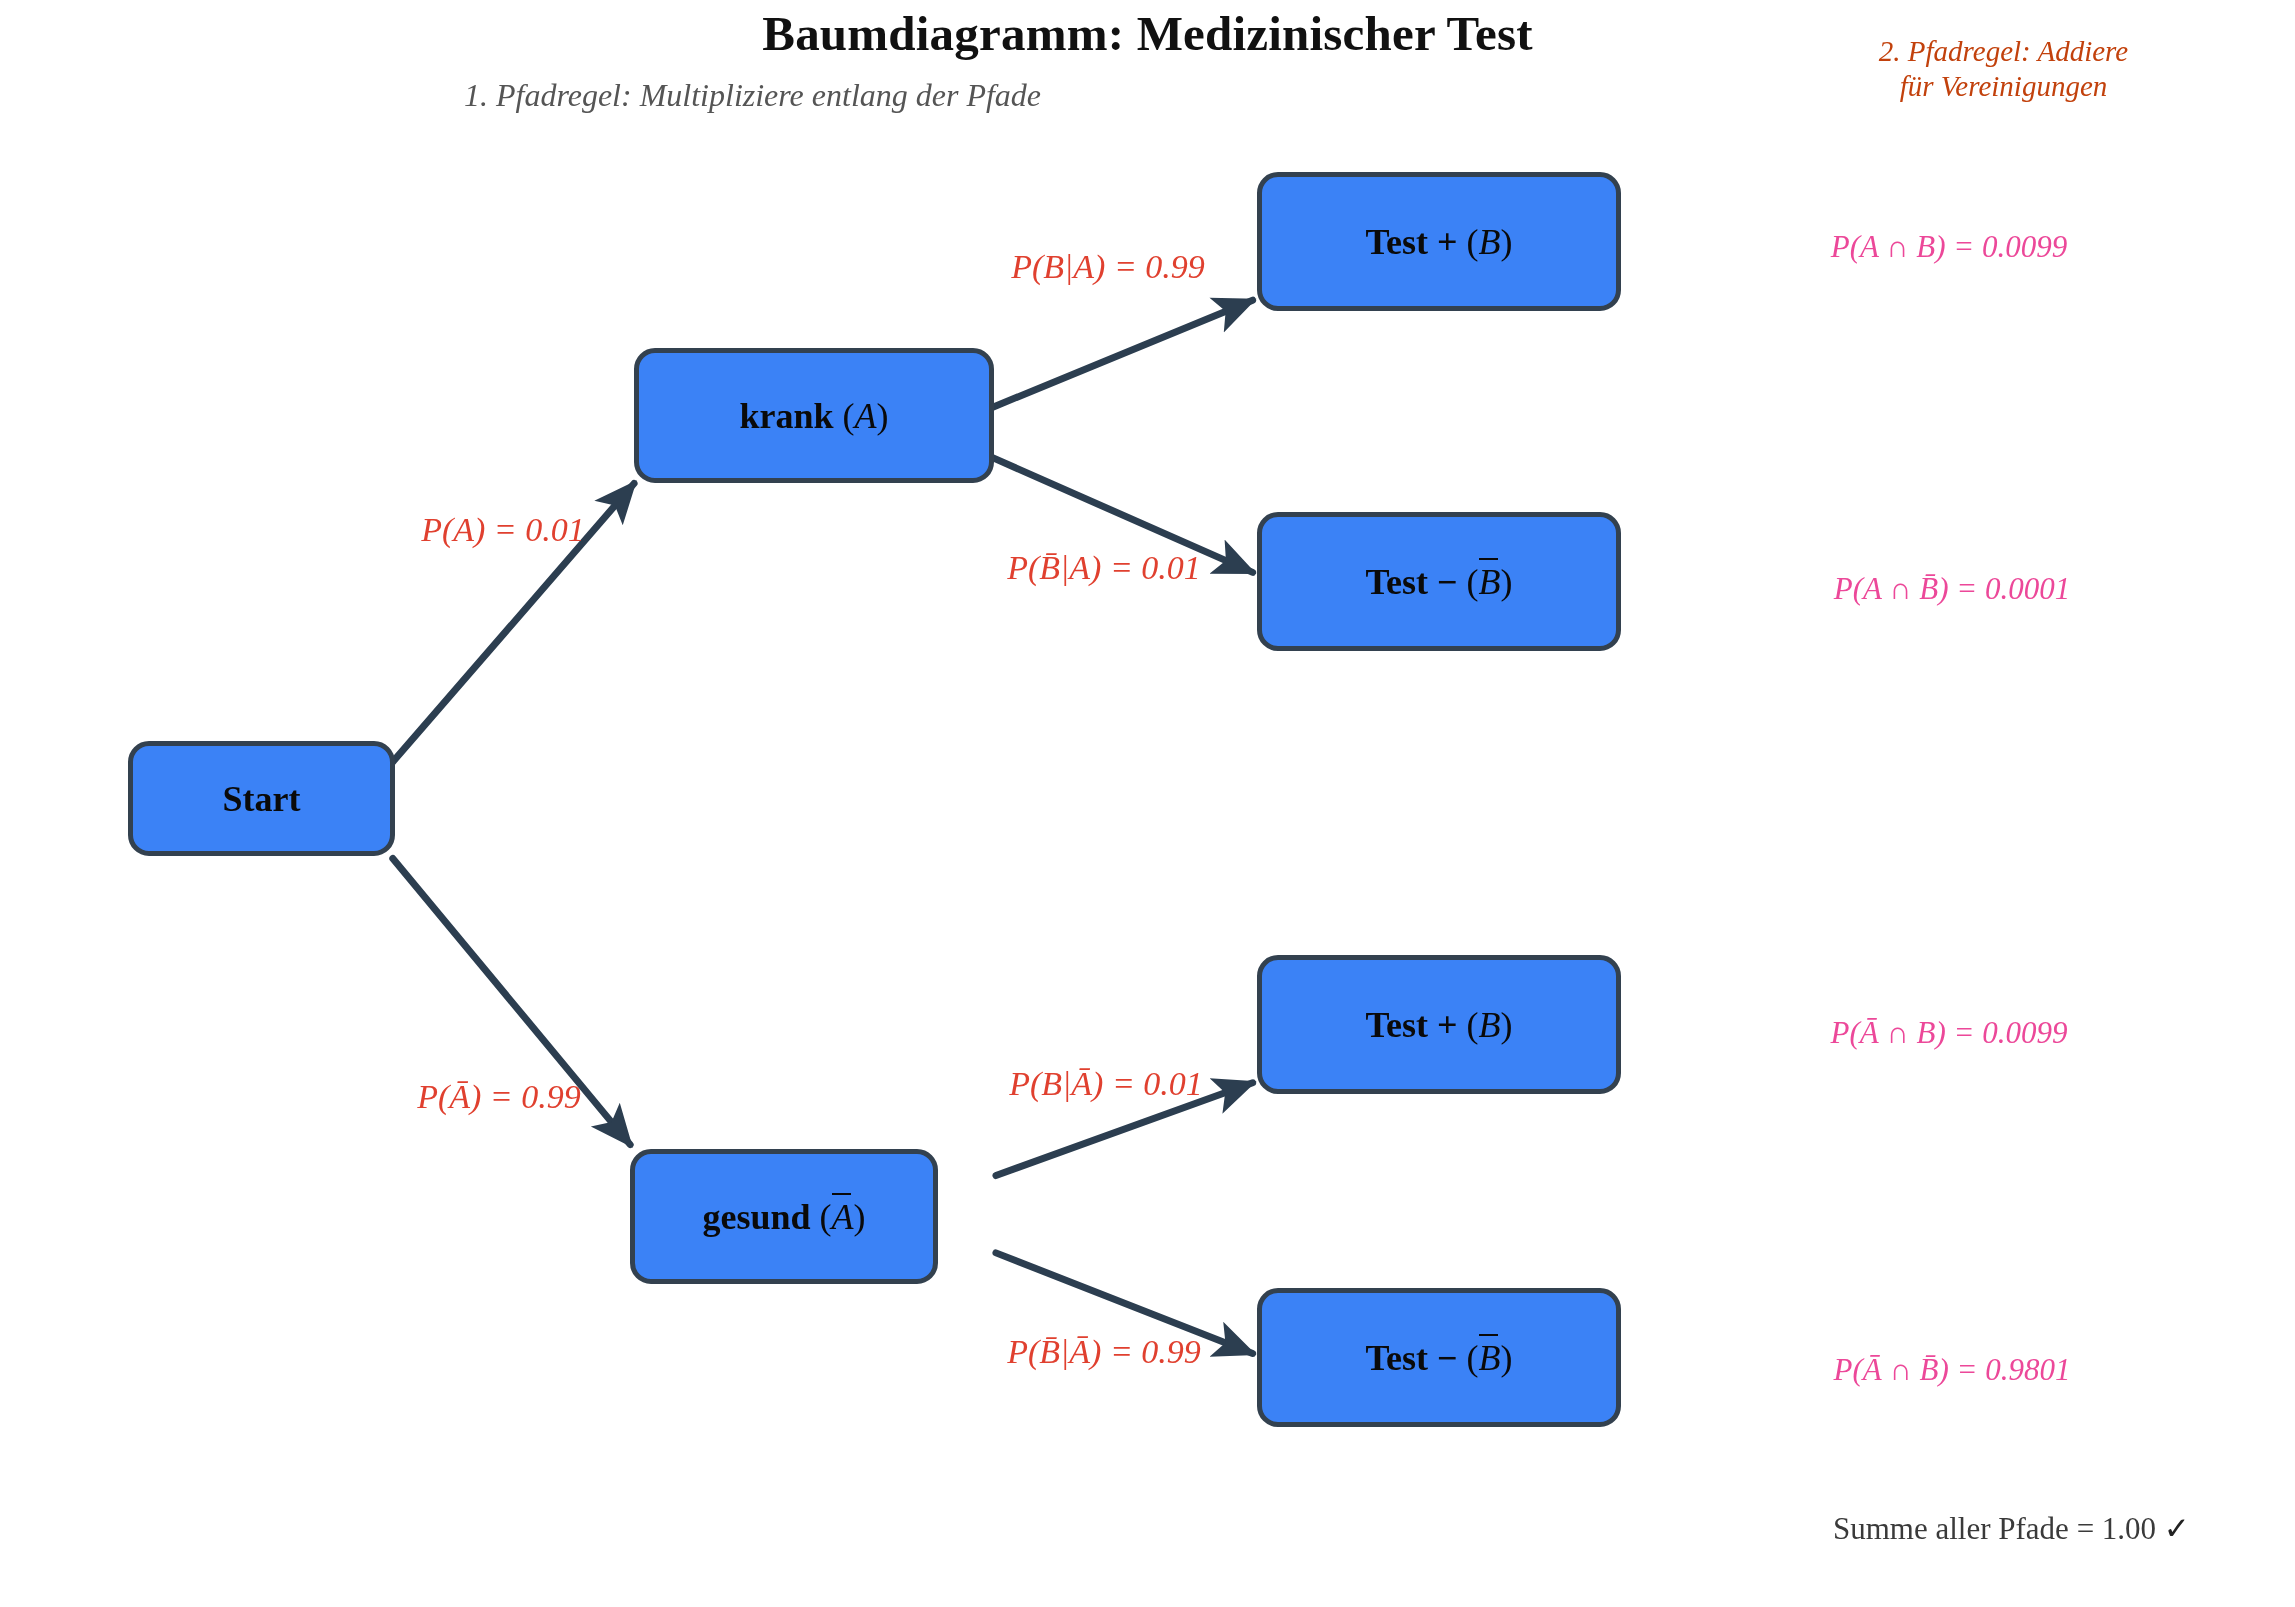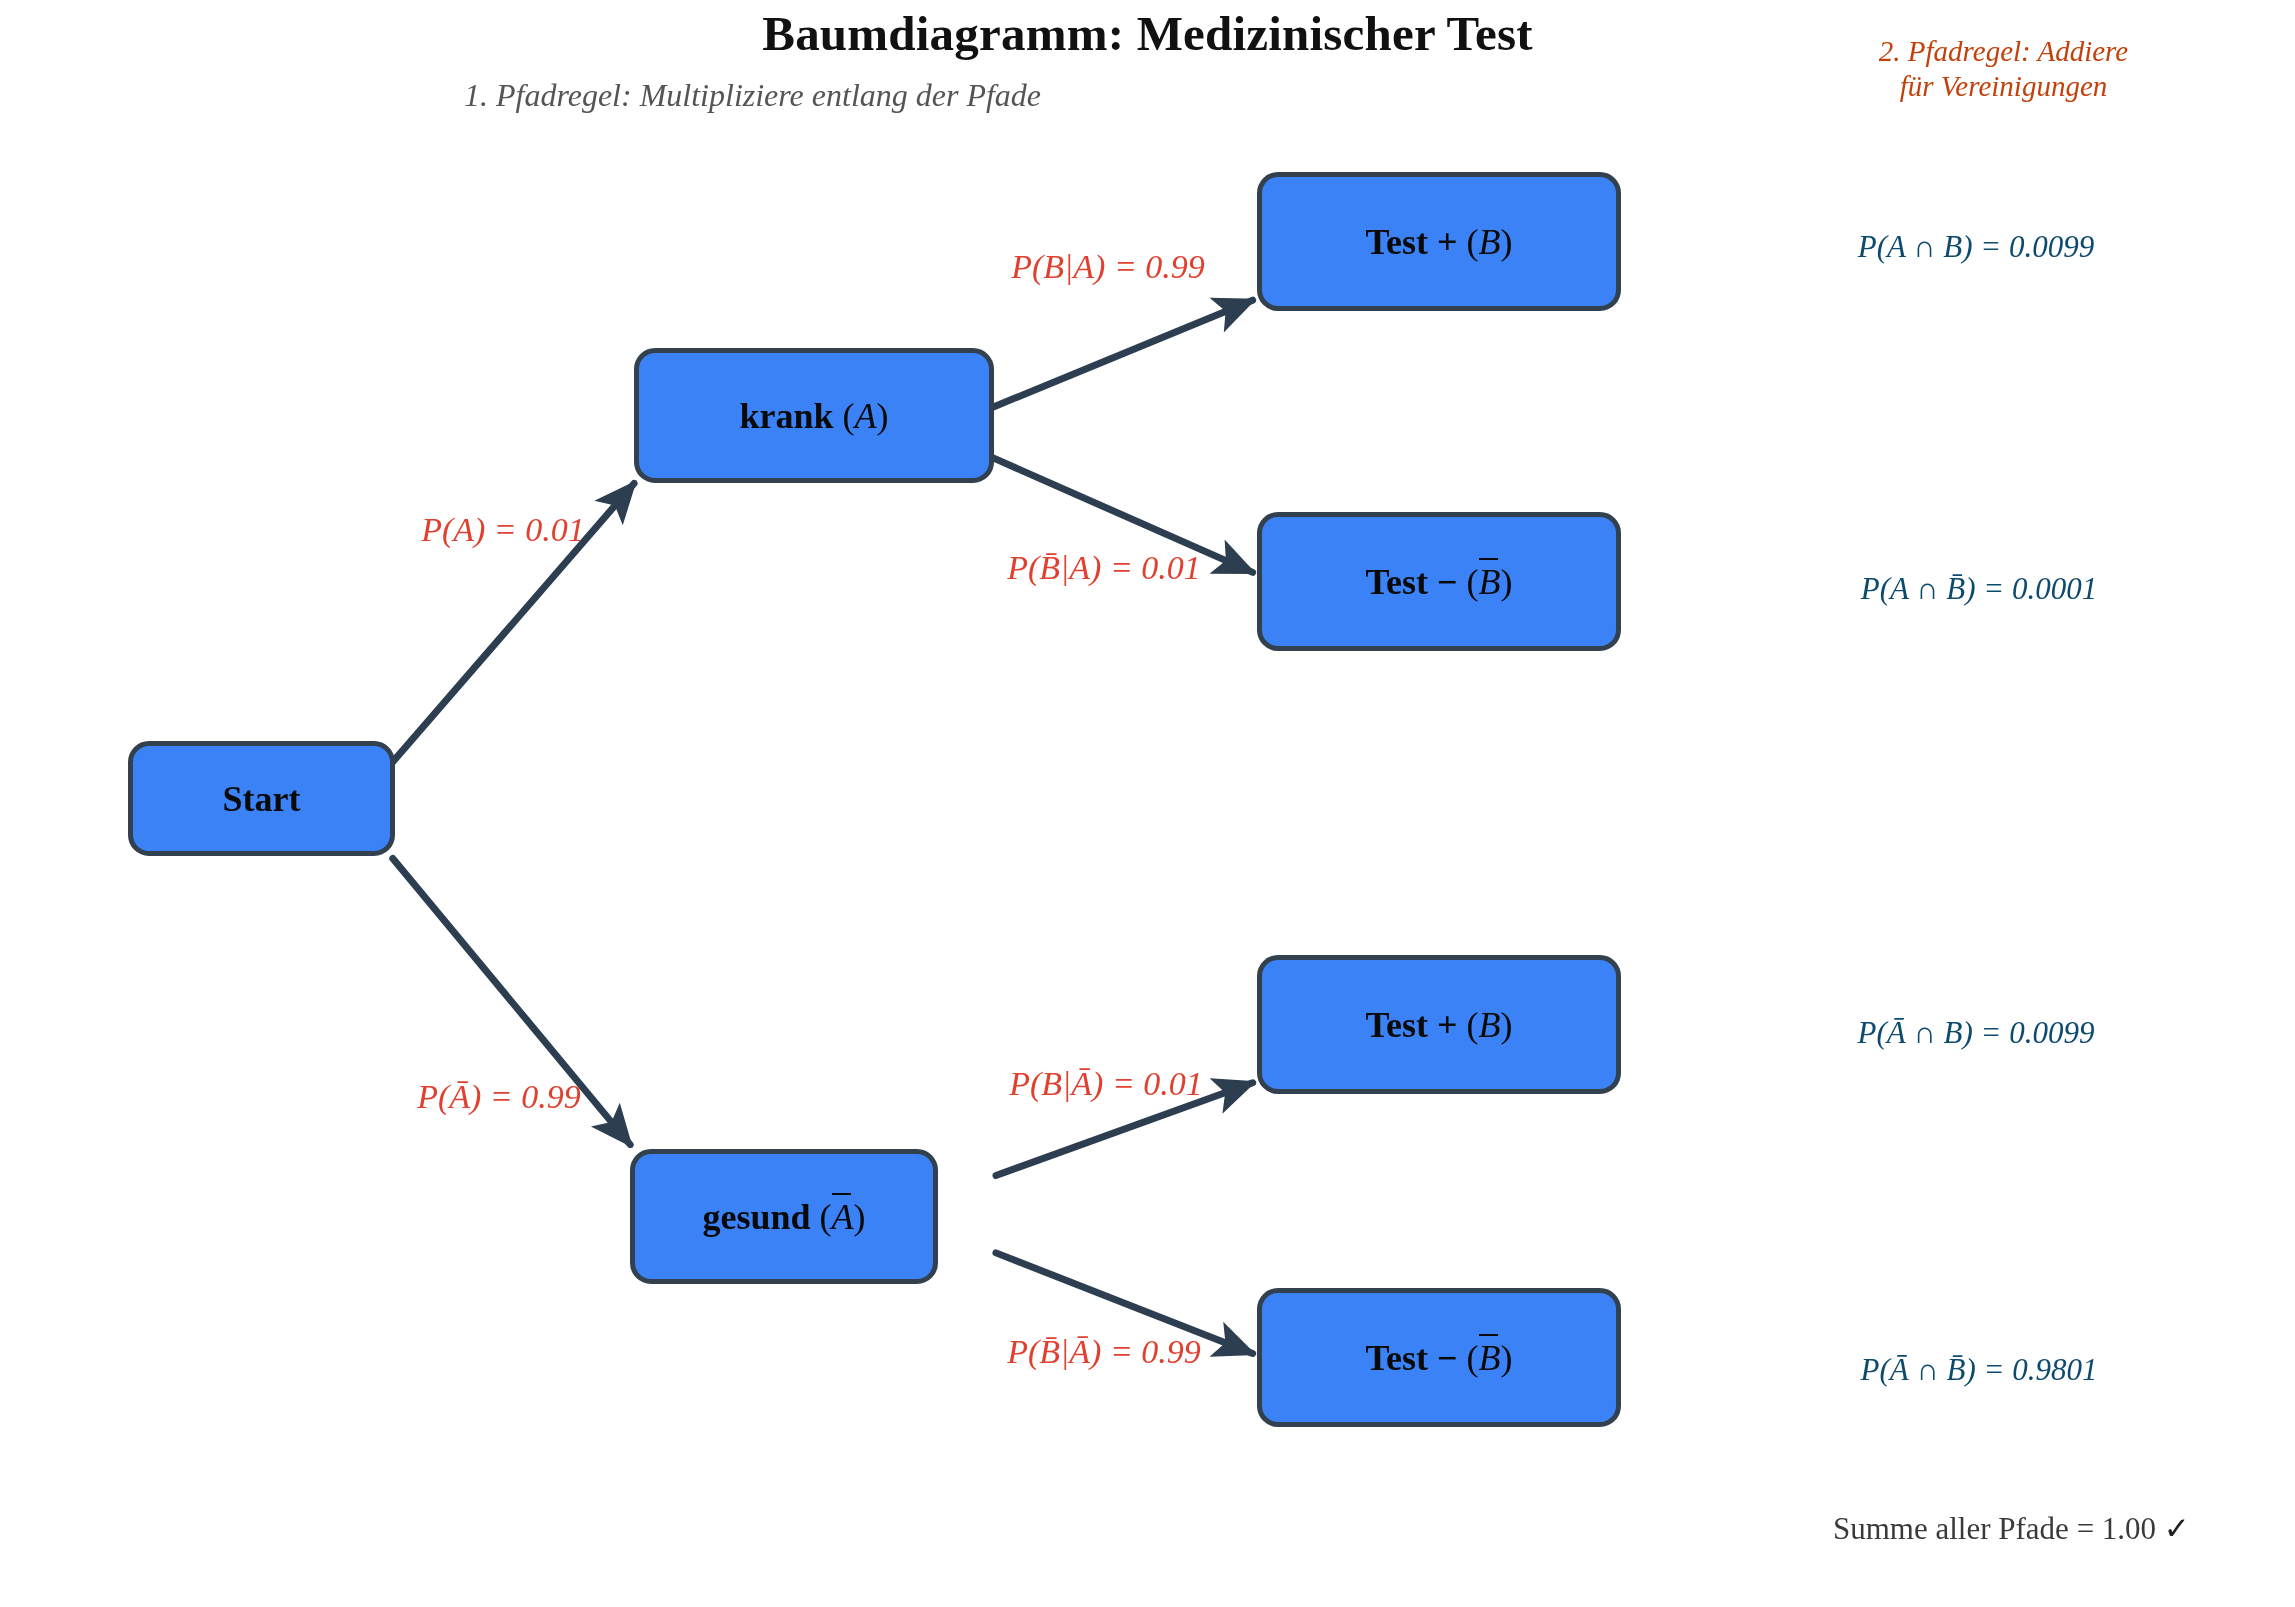--- a/index.html
+++ b/index.html
@@ -92,24 +92,23 @@
     font-size: 34px;
     font-style: italic;
     color: #e0402f;
     white-space: nowrap;
     transform: translate(-50%, -50%);
   }
   .result-label {
     position: absolute;
     font-size: 31px;
     font-style: italic;
-    color: #0c4a6e;
+    color: #ec4899;
     white-space: nowrap;
     transform: translate(-50%, -50%);
-    margin-left: 27px;
   }
   .summary {
     position: absolute;
     left: 1833px;
     top: 1510px;
     font-size: 31px;
     color: #3a3a3a;
     white-space: nowrap;
   }
   .summary .check {

